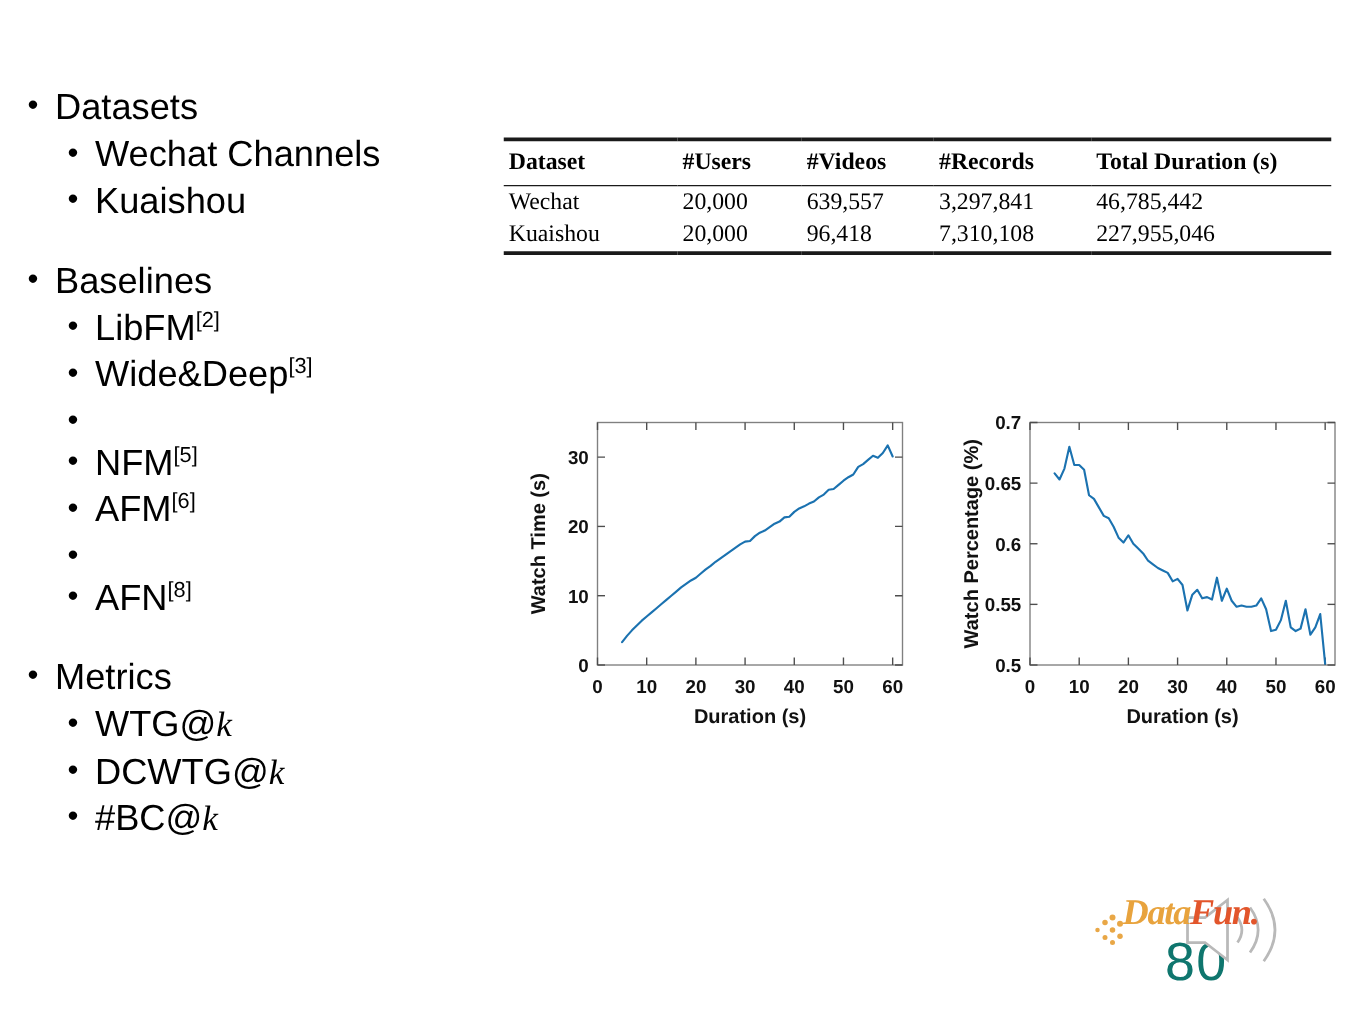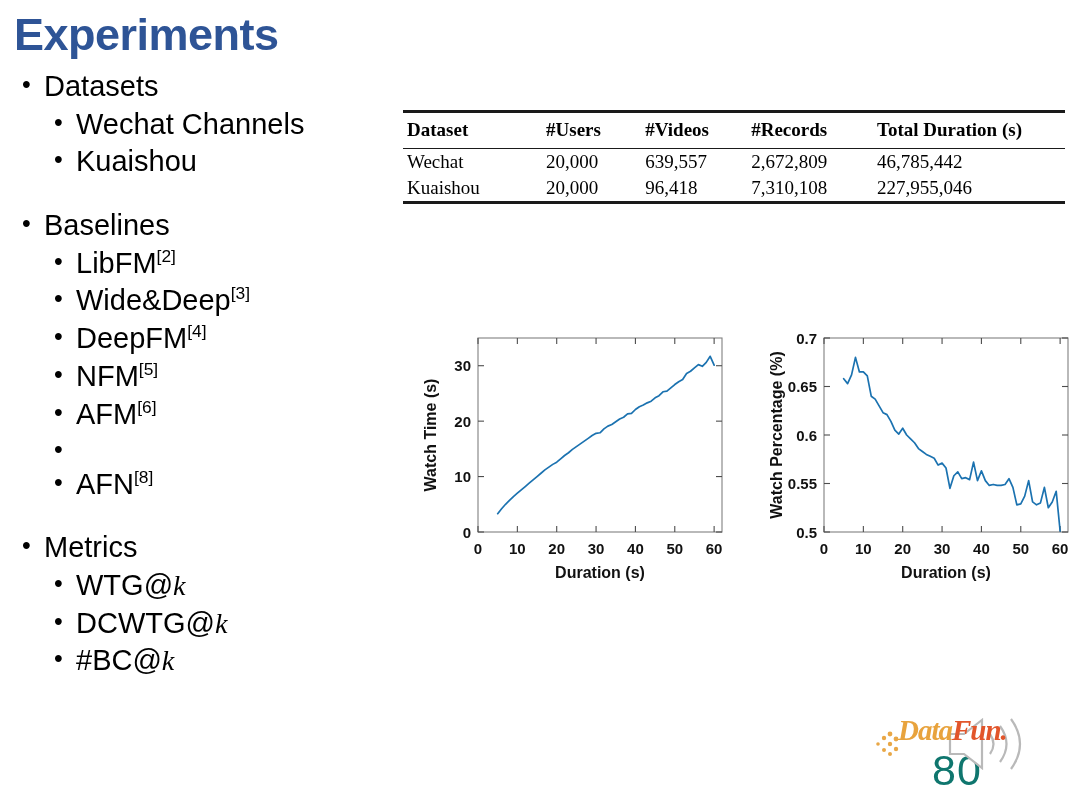--- a/index.html
+++ b/index.html
@@ -68,21 +68,20 @@
     font-family:"Liberation Serif",serif;font-style:italic;letter-spacing:-1px;
   }
   .lt-data{color:#E8A33D;}
   .lt-fun{color:#E2552B;}
 </style>
 </head>
 <body>
 
 <div class="slide">
 
-  <div class="title">Experiments</div>
 
   <div class="outline">
 
     <div class="lvl1">
       <span class="bullet">•</span>
       <span class="btxt">Datasets</span>
     </div>
     <div class="lvl2">
       <span class="bullet">•</span>
       <span class="btxt">Wechat Channels</span>
@@ -101,21 +100,20 @@
     <div class="lvl2">
       <span class="bullet">•</span>
       <span class="btxt"><span>LibFM</span><span class="sup">[2]</span></span>
     </div>
     <div class="lvl2">
       <span class="bullet">•</span>
       <span class="btxt"><span>Wide&amp;Deep</span><span class="sup">[3]</span></span>
     </div>
     <div class="lvl2">
       <span class="bullet">•</span>
-      <span class="btxt"><span>DeepFM</span><span class="sup">[4]</span></span>
     </div>
     <div class="lvl2">
       <span class="bullet">•</span>
       <span class="btxt"><span>NFM</span><span class="sup">[5]</span></span>
     </div>
     <div class="lvl2">
       <span class="bullet">•</span>
       <span class="btxt"><span>AFM</span><span class="sup">[6]</span></span>
     </div>
     <div class="lvl2">
@@ -163,21 +161,21 @@
           <th class="rule-top">#Videos</th>
           <th class="rule-top">#Records</th>
           <th class="rule-top">Total Duration (s)</th>
         </tr>
       </thead>
       <tbody>
         <tr>
           <td class="rule-mid">Wechat</td>
           <td class="rule-mid">20,000</td>
           <td class="rule-mid">639,557</td>
-          <td class="rule-mid">2,672,809</td>
+          <td class="rule-mid">3,297,841</td>
           <td class="rule-mid">46,785,442</td>
         </tr>
         <tr>
           <td class="rule-bot">Kuaishou</td>
           <td class="rule-bot">20,000</td>
           <td class="rule-bot">96,418</td>
           <td class="rule-bot">7,310,108</td>
           <td class="rule-bot">227,955,046</td>
         </tr>
       </tbody>

